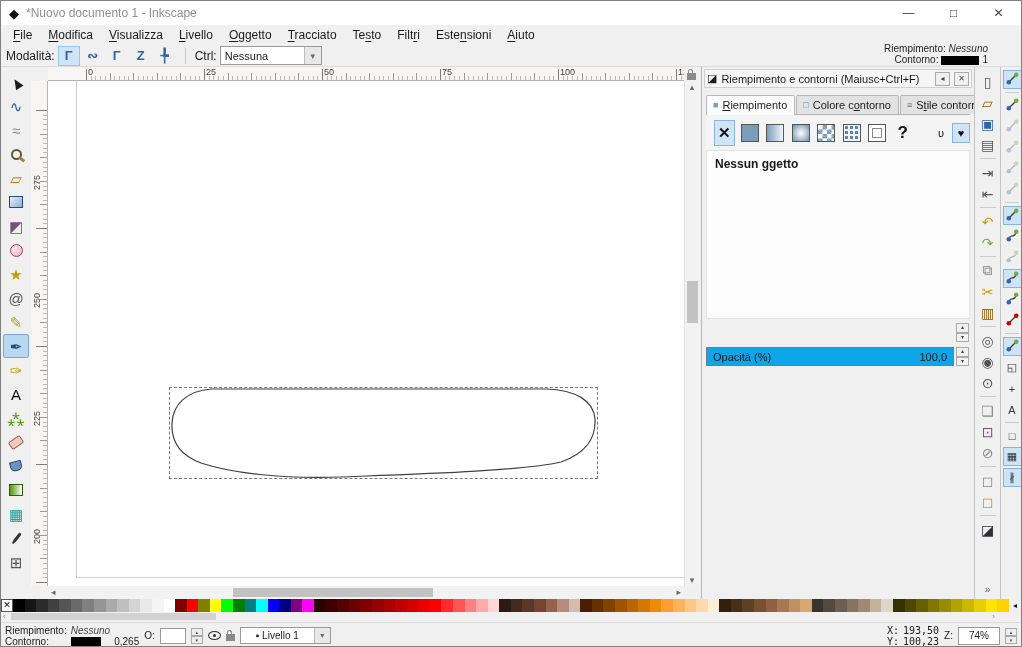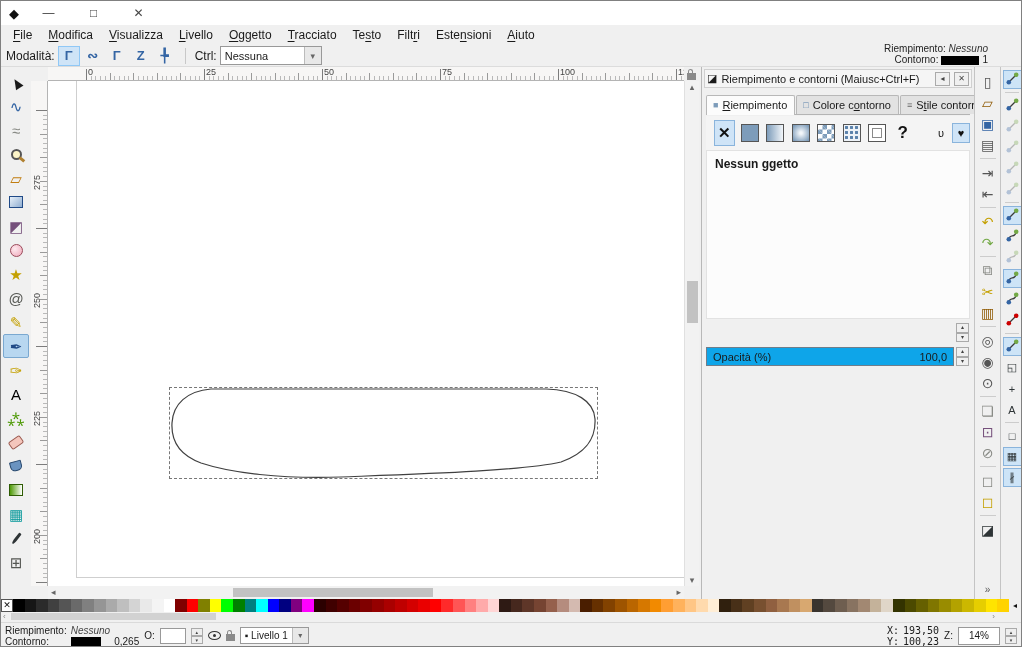--- a/index.html
+++ b/index.html
@@ -130,33 +130,34 @@
   .fsblock .ital{font-style:italic;color:#444;}
   .sswatch{width:30px;height:9px;background:#000;display:inline-block;}
   .obox{width:26px;height:16px;background:#fff;border:1px solid #999;}
   .spin2{display:inline-flex;flex-direction:column;width:12px;height:16px;}
   .spin2 b{flex:1;border:1px solid #aaa;background:#eee;font-size:5px;line-height:6px;text-align:center;color:#444;font-weight:normal;}
   .i-eye{position:relative;width:13px;height:9px;border:1px solid #333;border-radius:50%;display:inline-block;}
   .i-eye i{position:absolute;left:4px;top:2px;width:3px;height:3px;background:#333;border-radius:50%;}
   .i-lock{position:relative;width:9px;height:7px;background:#8a8a8a;display:inline-block;margin-top:4px;}
   .i-lock i{position:absolute;left:1px;top:-4px;width:5px;height:4px;border:1px solid #8a8a8a;border-bottom:none;border-radius:3px 3px 0 0;}
   .layercombo{height:17px;background:#fff;border:1px solid #999;display:flex;align-items:center;}
-  .layercombo .lval{padding:0 4px;font-size:10px;white-space:nowrap;}
+  .layercombo .lval{padding:0 15px;font-size:10px;white-space:nowrap;}
   .layercombo .arrowbox{width:16px;height:15px;background:#e8e8e8;border-left:1px solid #bbb;display:flex;align-items:center;justify-content:center;color:#666;font-size:8px;}
   .statmsg{flex:1;}
   .xyblock{display:grid;grid-template-columns:auto auto;column-gap:4px;font-family:"DejaVu Sans Mono",monospace;font-size:10px;line-height:11px;text-align:right;}
   .zbox{width:42px;height:18px;background:#fff;border:1px solid #999;display:flex;align-items:center;justify-content:center;font-size:10px;}
 </style>
 </head>
 <body>
 
 <div class="win">
 
   <div class="titlebar">
     <span class="applogo">◆</span>
+    <span class="apptitle">*Nuovo documento 1 - Inkscape</span>
     <span class="winbtn">—</span>
     <span class="winbtn">□</span>
     <span class="winbtn">✕</span>
   </div>
 
   <div class="menubar" id="menubar">
       <div class="menu"><u>F</u>ile</div>
       <div class="menu"><u>M</u>odifica</div>
       <div class="menu"><u>V</u>isualizza</div>
       <div class="menu"><u>L</u>ivello</div>
@@ -624,19 +625,19 @@
       <span class="arrowbox">▾</span>
     </span>
     <span class="statmsg"></span>
     <div class="xyblock">
       <span>X:</span>
       <span>193,50</span>
       <span>Y:</span>
       <span>100,23</span>
     </div>
     <span>Z:</span>
-    <span class="zbox">14%</span>
+    <span class="zbox">74%</span>
     <span class="spin2" style="margin-right:4px;">
         <b>▴</b>
         <b>▾</b>
       </span>
   </div>
 </div>
 
 </body></html>

